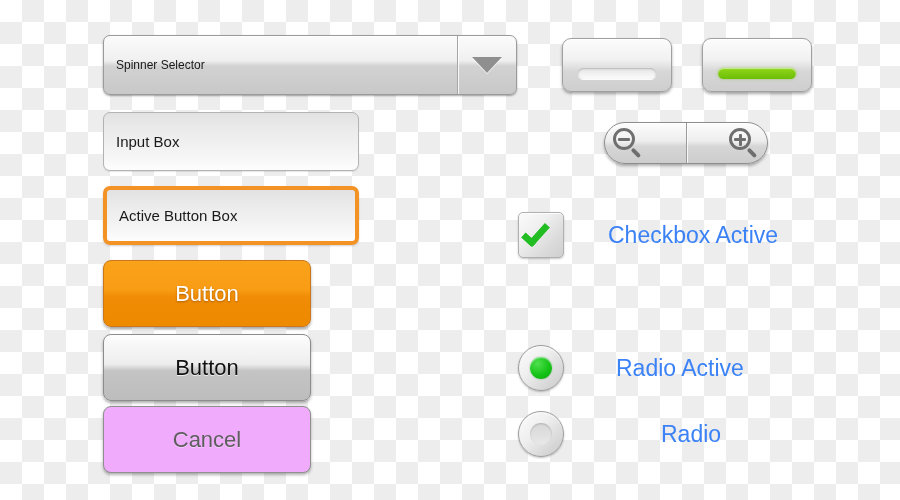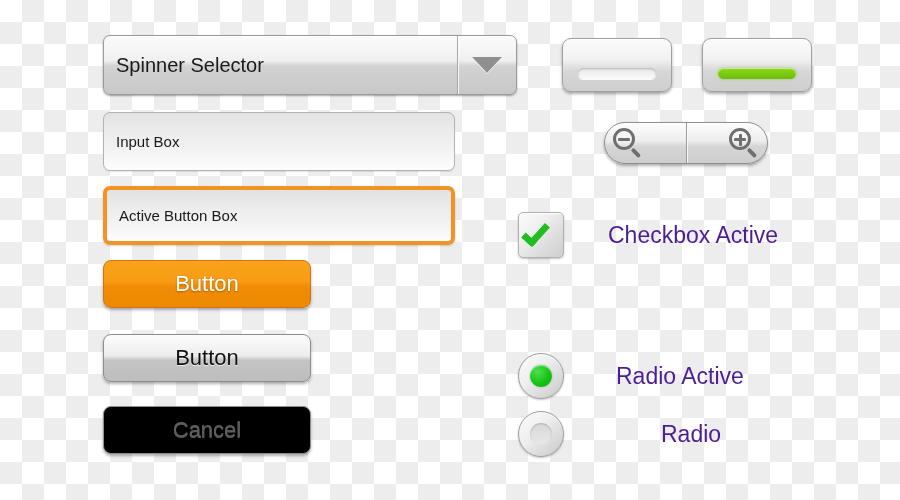--- a/index.html
+++ b/index.html
@@ -35,63 +35,63 @@
     box-shadow: 0 1px 2px rgba(0,0,0,.35), inset 0 1px 0 rgba(255,255,255,.9);
     box-sizing: border-box;
     display: flex;
     align-items: stretch;
   }
   .spinner-label {
     flex: 1;
     display: flex;
     align-items: center;
     padding-left: 12px;
-    font-size: 20px;
+    font-size: 12px;
     color: #1a1a1a;
   }
   .spinner-arrow-cell {
     width: 58px;
     border-left: 1px solid #a6a6a6;
     box-shadow: inset 1px 0 0 rgba(255,255,255,.85);
     display: flex;
     align-items: center;
     justify-content: center;
   }
   .tri-down {
     width: 0; height: 0;
     border-left: 15px solid transparent;
     border-right: 15px solid transparent;
     border-top: 16px solid #8f8f8f;
     filter: drop-shadow(0 1px 0 rgba(255,255,255,.9));
   }
 
   
   .inputbox {
-    left: 103px; width: 352px; height: 59px;
+    left: 103px; width: 256px; height: 59px;
     border-radius: 7px;
     border: 1px solid #b3b3b3;
     background: linear-gradient(to bottom, #e2e2e2 0%, #ebebeb 30%, #f4f4f4 70%, #fdfdfd 100%);
     box-sizing: border-box;
     display: flex;
     align-items: center;
     padding-left: 12px;
     font-size: 15px;
     color: #1a1a1a;
     box-shadow: 0 1px 1px rgba(0,0,0,.10);
   }
   .inputbox.normal { top: 112px; }
   .inputbox.active {
     top: 186px;
     border: 4px solid #f39325;
     box-shadow: 0 1px 2px rgba(0,0,0,.18);
   }
 
   
   .btn {
-    left: 103px; width: 208px; height: 48px;
+    left: 103px; width: 208px; height: 67px;
     border-radius: 8px;
     box-sizing: border-box;
     display: flex;
     align-items: center;
     justify-content: center;
     font-size: 22px;
     box-shadow: 0 2px 3px rgba(0,0,0,.3);
   }
   .btn-primary {
     top: 260px;
@@ -103,21 +103,21 @@
   .btn-secondary {
     top: 334px;
     border: 1px solid #8c8c8c;
     background: linear-gradient(to bottom, #fdfdfd 0%, #ededed 45%, #c4c4c4 55%, #bdbdbd 100%);
     color: #111111;
     text-shadow: 0 1px 0 rgba(255,255,255,.7);
   }
   .btn-disabled {
     top: 406px;
     border: 1px solid #8f8f8f;
-    background: #000000;
+    background: #f0abfc;
     color: #5e5e5e;
     text-shadow: 0 1px 0 rgba(255,255,255,.35);
   }
 
   
   .slider-block {
     top: 38px; width: 110px; height: 54px;
     border-radius: 9px;
     border: 1px solid #a0a0a0;
     background: linear-gradient(to bottom, #fcfcfc 0%, #f1f1f1 40%, #d7d7d7 62%, #cecece 100%);
@@ -206,21 +206,21 @@
     transform: rotate(42deg);
     box-sizing: border-box;
     border-bottom-right-radius: 3px;
   }
   .check.muted {
     border-right-color: #c9c9c9;
     border-bottom-color: #c9c9c9;
   }
   .ctl-label {
     font-size: 23px;
-    color: #4c1d95;
+    color: #3b82f6;
   }
 
   
   .radio {
     width: 46px; height: 46px;
     border-radius: 50%;
     border: 1px solid #9c9c9c;
     background: linear-gradient(135deg, #fcfcfc 0%, #efefef 40%, #d8d8d8 75%, #cacaca 100%);
     box-shadow: 0 1px 2px rgba(0,0,0,.25), inset 0 1px 0 rgba(255,255,255,.9);
     box-sizing: border-box;
@@ -299,21 +299,21 @@
   </div>
 
   <div class="ctl-row" style="left:518px; top:212px;">
     <span class="cb">
       <span class="check"></span>
     </span>
     <span class="ctl-label" style="margin-left:44px;">Checkbox Active</span>
   </div>
 
 
-  <div class="ctl-row" style="left:518px; top:353px;">
+  <div class="ctl-row" style="left:518px; top:345px;">
     <span class="radio">
       <span class="dot on"></span>
     </span>
     <span class="ctl-label" style="margin-left:52px;">Radio Active</span>
   </div>
 
   <div class="ctl-row" style="left:518px; top:411px;gap:45px;">
     <span class="radio">
       <span class="dot off"></span>
     </span>

